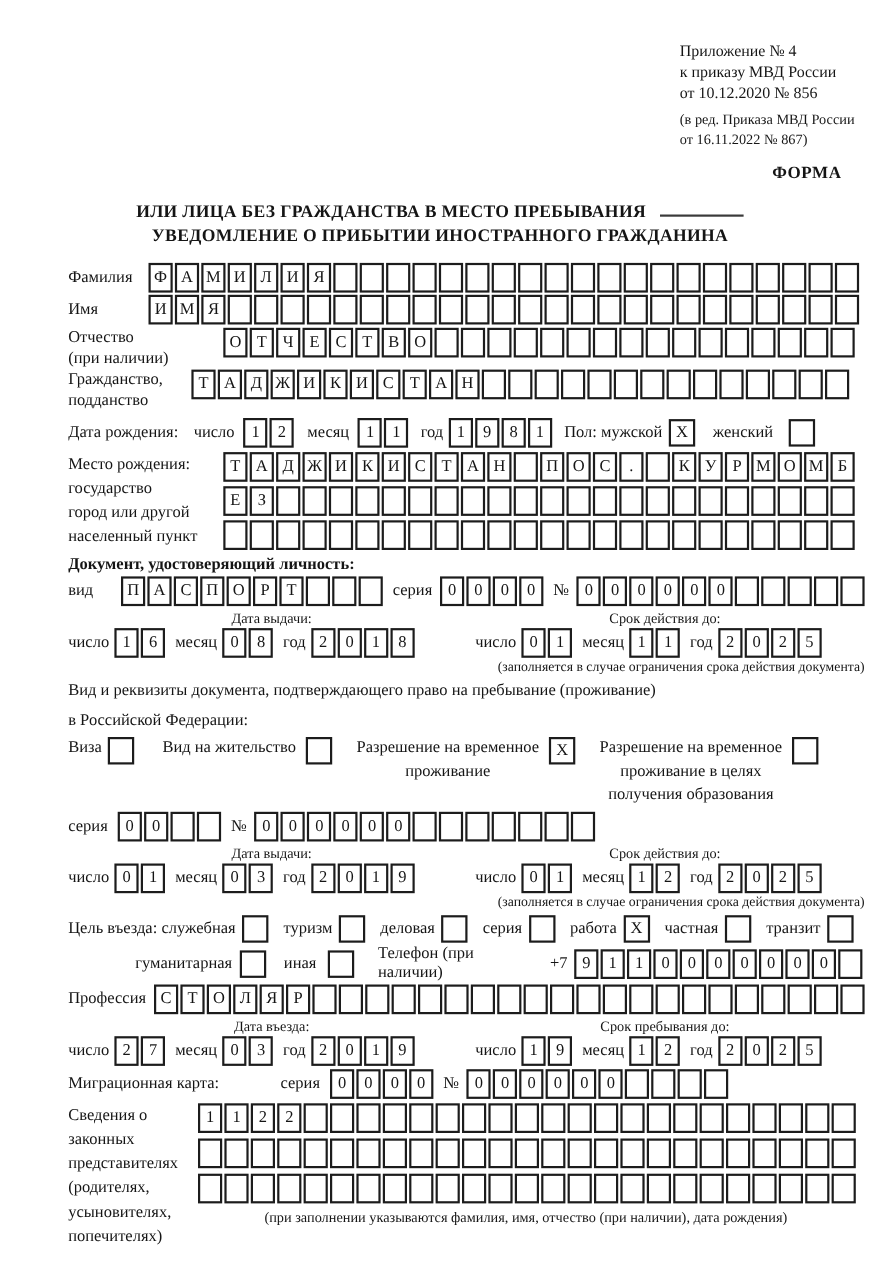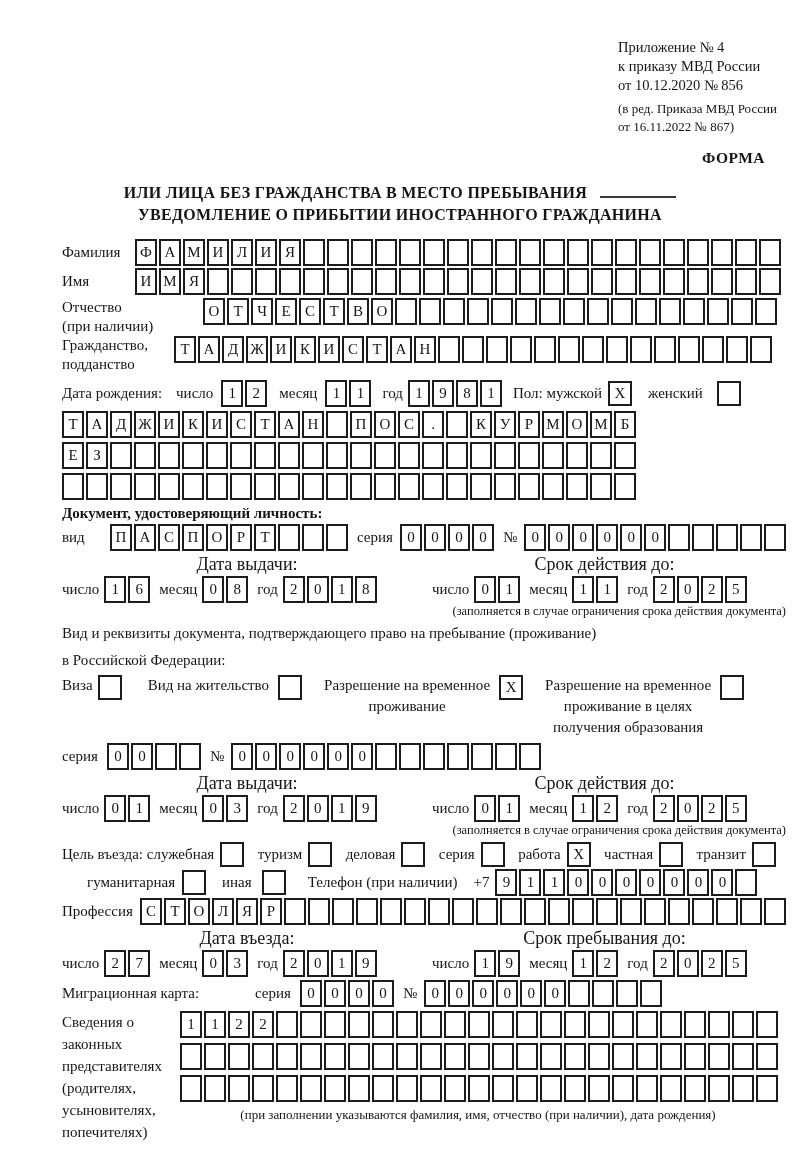--- a/index.html
+++ b/index.html
@@ -34,42 +34,42 @@
   .lbl { flex:none; } .mt2{margin-top:2px;} .mt3{margin-top:3px;} .mt4{margin-top:4px;} .mt6{margin-top:6px;}
   .lbl-surname { width:73px; }
   .lbl-2line { line-height:19px; }
   .lbl-patronymic { width:141px; }
   .lbl-citizenship { width:112px; }
   .lbl-birthplace { width:141px; line-height:22px; }
   .bp-rows > .cells { margin-bottom:4px; }
   .doc-heading { text-align:left; font-weight:bold; font-size:15px; margin-top:1px; }
   .lbl-vid { width:48px; }
   .sp-lbl { margin:0 7px; }
-  .date-labels { display:flex; margin-top:3px; font-size:18px; }
+  .date-labels { display:flex; margin-top:3px; font-size:13px; }
   .dpl-left { width:370px; text-align:center; }
   .dpl-right { width:345px; text-align:center; }
   .date-rows { display:flex; margin-top:1px; }
   .date-group { display:flex; align-items:center; }
   .dg-left { width:370px; }
   .date-group .lbl { margin-right:5px; }
   .date-group .cells { margin-right:7px; }
   .note { text-align:right; font-size:12.5px; margin-top:1px; line-height:15px; }
   .res-par { margin-top:5px; line-height:19px; }
   .res-par2 { line-height:19px; margin-top:8px; }
   .options-row { display:flex; align-items:flex-start; margin-top:5px; }
   .option { display:flex; align-items:flex-start; }
   .opt-label { line-height:21px; }
   .opt-center { text-align:center; }
   .option .checkbox { margin-left:9px; }
   .ml16{margin-left:16px;} .ml22{margin-left:22px;} .ml26{margin-left:26px;}
   .series-row { margin-top:5px; }
   .purpose-row { display:flex; align-items:center; justify-content:space-between; margin-top:4px; width:714px; }
   .purpose-item { display:flex; align-items:center; }
   .purpose-item .checkbox { margin-left:6px; }
-  .purpose-row2 { display:flex; align-items:center; margin-top:2px; margin-left:25px; }
+  .purpose-row2 { display:flex; align-items:center; margin-top:2px; margin-left:61px; }
   .lbl-profession { width:78px; }
   .mig-row { margin-top:3px; }
   .lbl-migration { width:193px; }
   .rep-block { display:flex; align-items:flex-start; margin-top:4px; }
   .lbl-representatives { width:118px; line-height:22px; }
   .rep-rows > .cells { margin-bottom:5px; }
   .rep-note { text-align:center; font-size:13px; margin-top:3px; width:596px; }
 </style>
 </head>
 <body>
@@ -247,20 +247,26 @@
           <span class="cell">8</span>
           <span class="cell">1</span>
         </span>
       <span class="lbl" style="margin-left:9px;">Пол: мужской</span>
       <span class="checkbox" style="margin-left:6px;">X</span>
       <span class="lbl" style="margin-left:16px;">женский</span>
       <span class="checkbox" style="margin-left:14px;"></span>
     </div>
 
     <div class="row-top mt4">
+      <span class="lbl lbl-birthplace">
+        <div>Место рождения:</div>
+        <div>государство</div>
+        <div>город или другой</div>
+        <div>населенный пункт</div>
+      </span>
       <span class="bp-rows">
         <span class="cells">
             <span class="cell">Т</span>
             <span class="cell">А</span>
             <span class="cell">Д</span>
             <span class="cell">Ж</span>
             <span class="cell">И</span>
             <span class="cell">К</span>
             <span class="cell">И</span>
             <span class="cell">С</span>

